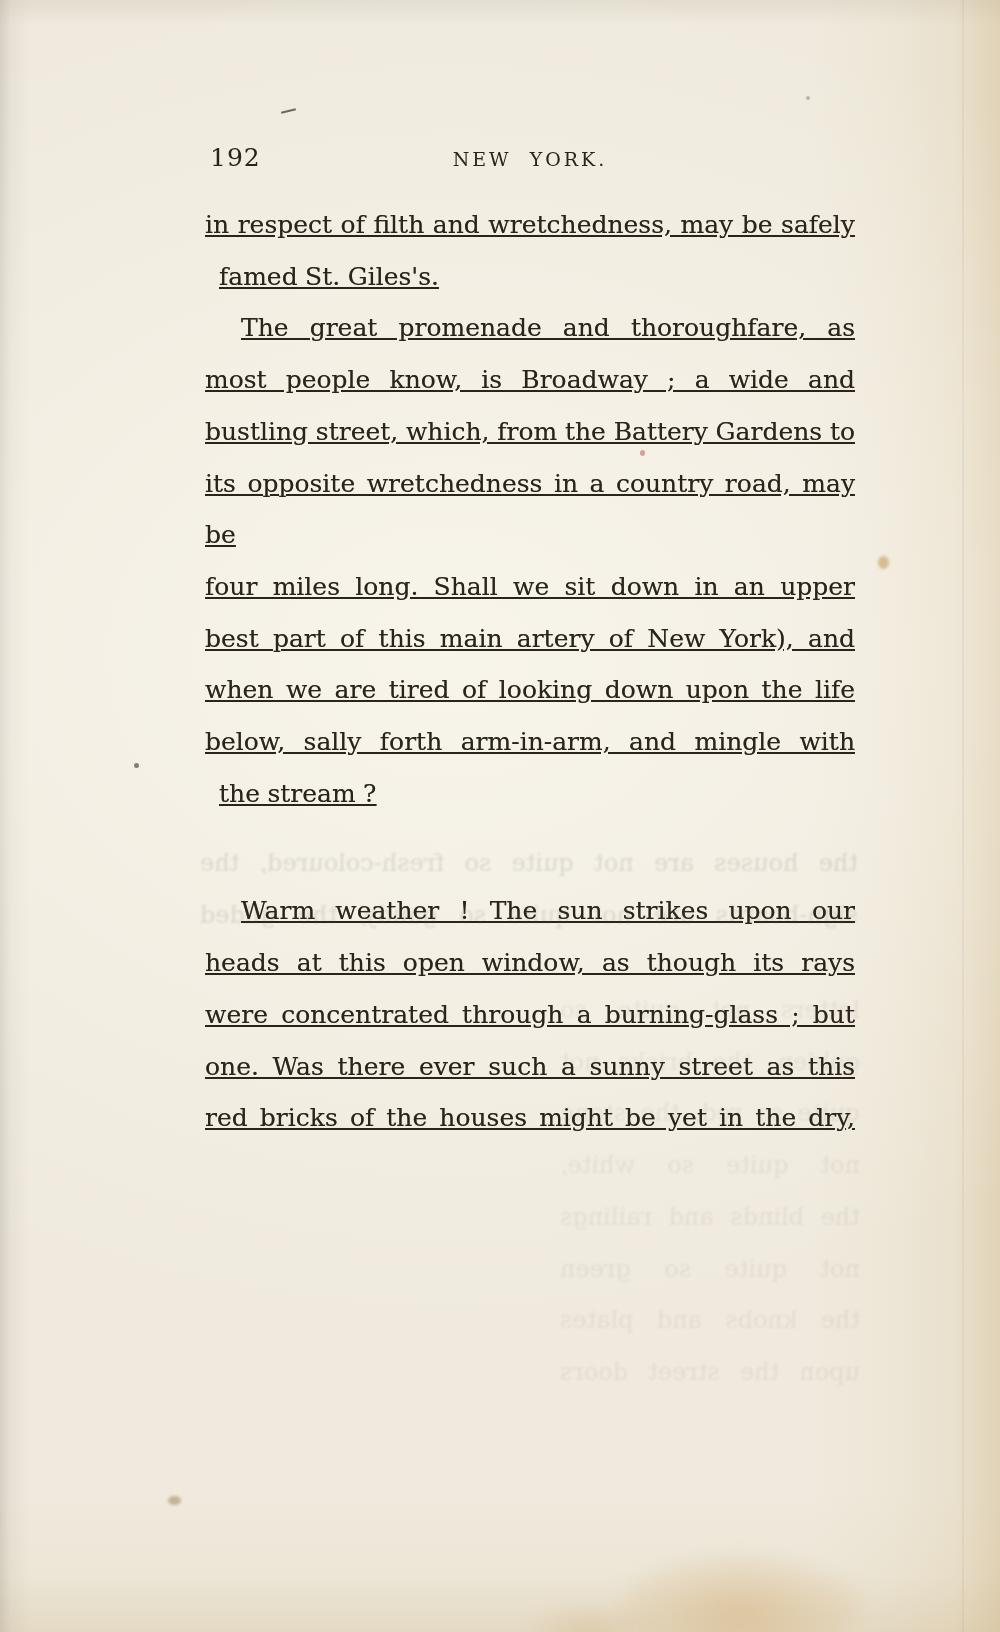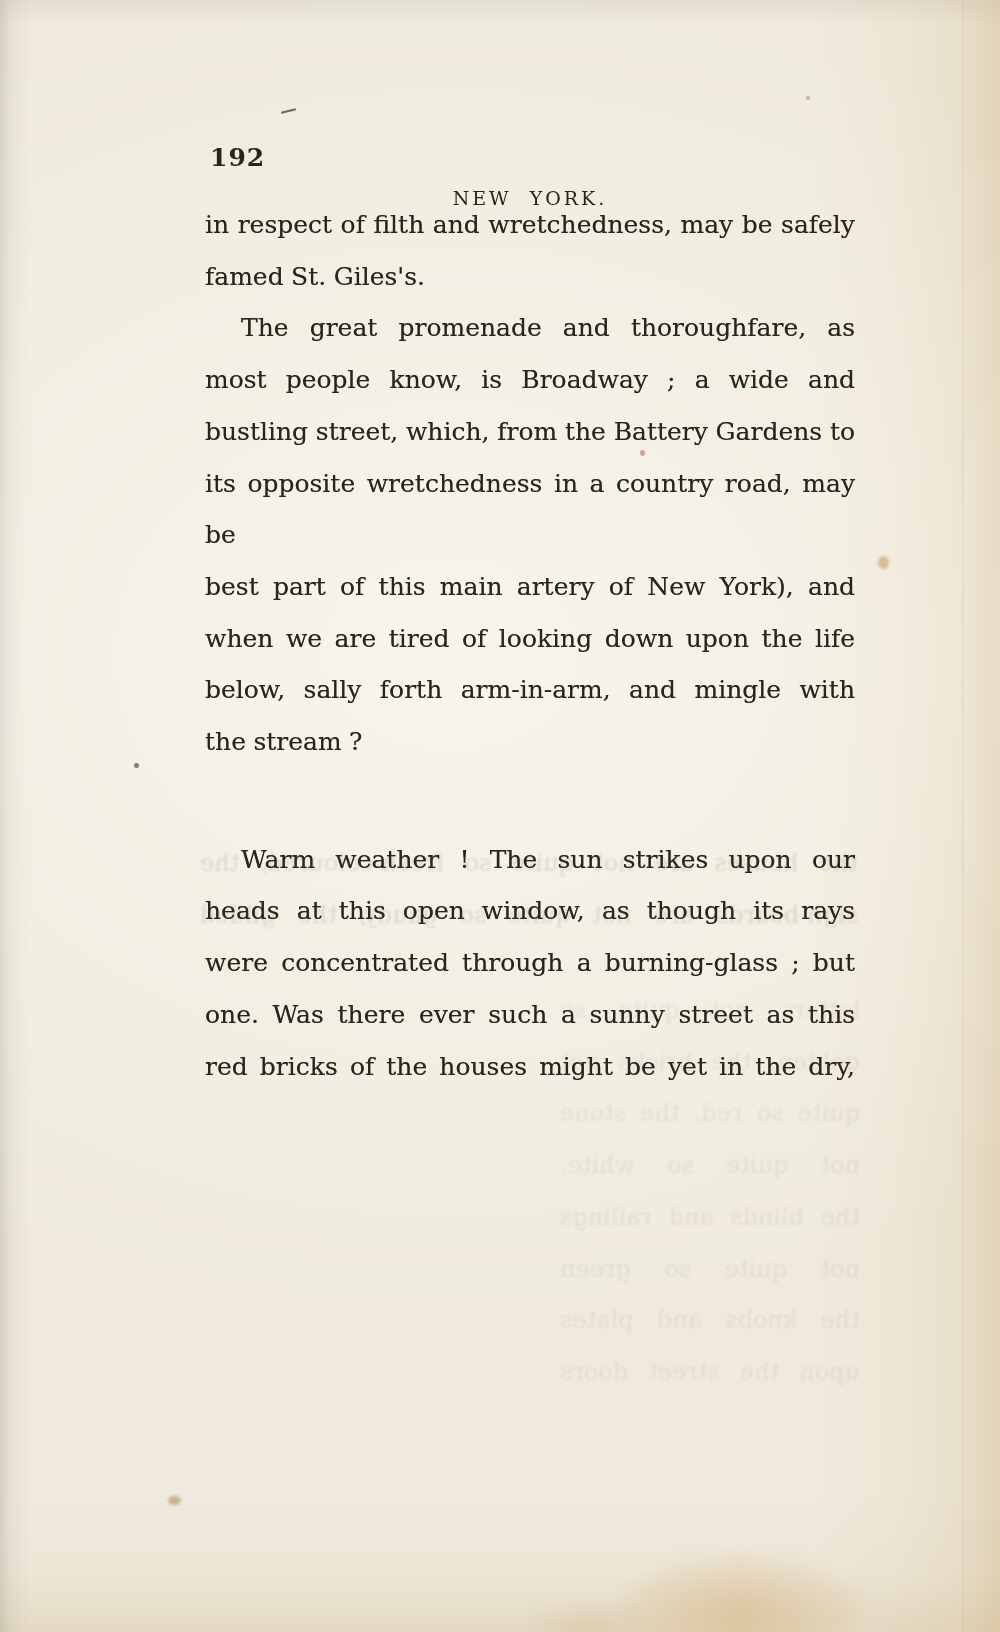--- a/index.html
+++ b/index.html
@@ -18,37 +18,37 @@
     background:
       radial-gradient(ellipse 130% 60% at 45% 40%, rgba(255,253,246,0.55), rgba(255,253,246,0) 70%),
       linear-gradient(90deg, rgba(150,145,132,0.30) 0px, rgba(150,145,132,0.10) 10px, rgba(150,145,132,0) 30px),
       linear-gradient(270deg, rgba(196,162,105,0.32) 0px, rgba(205,175,120,0.16) 45px, rgba(205,175,120,0.06) 110px, rgba(205,175,120,0) 190px),
       linear-gradient(0deg, rgba(190,160,105,0.22) 0px, rgba(190,160,105,0.05) 60px, rgba(190,160,105,0) 140px),
       linear-gradient(180deg, rgba(140,132,118,0.12) 0px, rgba(140,132,118,0) 26px);
   }
   .edge-line{position:absolute;top:0;bottom:0;right:36px;width:2px;background:rgba(120,105,80,0.07);pointer-events:none;}
   
   .header{position:absolute;left:205px;top:143px;width:650px;height:30px;}
-  .pagenum{position:absolute;left:5px;top:0;font-size:25px;letter-spacing:1px;font-weight:bold;}
-  .running{position:absolute;left:0;right:0;top:5px;text-align:center;font-size:19px;letter-spacing:3px;word-spacing:9px;margin-top:39px;}
+  .pagenum{position:absolute;left:5px;top:0;font-size:25px;letter-spacing:1px;}
+  .running{position:absolute;left:0;right:0;top:5px;text-align:center;font-size:19px;letter-spacing:3px;word-spacing:9px;}
   
   .body{position:absolute;left:205px;top:199px;width:650px;}
-  .para{margin:0;padding:0;}
+  .para{margin:0;padding:0;text-decoration:underline;}
   .p3{margin-top:66px;}
   .l{
     display:block;
     font-size:25px;
     line-height:51.7px;
     word-spacing:-0.5px;
     text-align:justify;
     text-align-last:justify;
     text-shadow:0 0 0.6px rgba(43,36,29,0.55);
     white-space:normal;
   }
-  .last{text-align-last:left;}
+  .last{text-align-last:left;margin-left:14px;}
   .ind{padding-left:36px;}
   
   .ghost{position:absolute;pointer-events:none;transform:scaleX(-1);filter:blur(1.3px);color:#5d5649;}
   .ghost .gl{display:block;font-size:24px;line-height:51.7px;text-align:justify;text-align-last:justify;}
   .ghost-a{left:200px;top:838px;width:658px;opacity:0.16;}
   .ghost-b{left:560px;top:985px;width:300px;opacity:0.09;}
   
   .stain{position:absolute;pointer-events:none;}
   .stain-bottom{left:615px;top:1552px;width:250px;height:100px;border-radius:50%;
     background:radial-gradient(ellipse at 50% 60%, rgba(205,160,95,0.40), rgba(205,160,95,0.12) 60%, rgba(205,160,95,0) 75%);
@@ -79,20 +79,21 @@
   <div class="body">
     <p class="para">
       <span class="l">in respect of filth and wretchedness, may be safely</span>
       <span class="l last">famed St. Giles's.</span>
     </p>
     <p class="para">
       <span class="l ind">The great promenade and thoroughfare, as</span>
       <span class="l">most people know, is Broadway ; a wide and</span>
       <span class="l">bustling street, which, from the Battery Gardens to</span>
       <span class="l">its opposite wretchedness in a country road, may be</span>
+      <span class="l">four miles long.  Shall we sit down in an upper</span>
       <span class="l">best part of this main artery of New York), and</span>
       <span class="l">when we are tired of looking down upon the life</span>
       <span class="l">below, sally forth arm-in-arm, and mingle with</span>
       <span class="l last">the stream ?</span>
     </p>
     <p class="para p3">
       <span class="l ind">Warm weather !  The sun strikes upon our</span>
       <span class="l">heads at this open window, as though its rays</span>
       <span class="l">were concentrated through a burning-glass ; but</span>
       <span class="l">one.  Was there ever such a sunny street as this</span>

